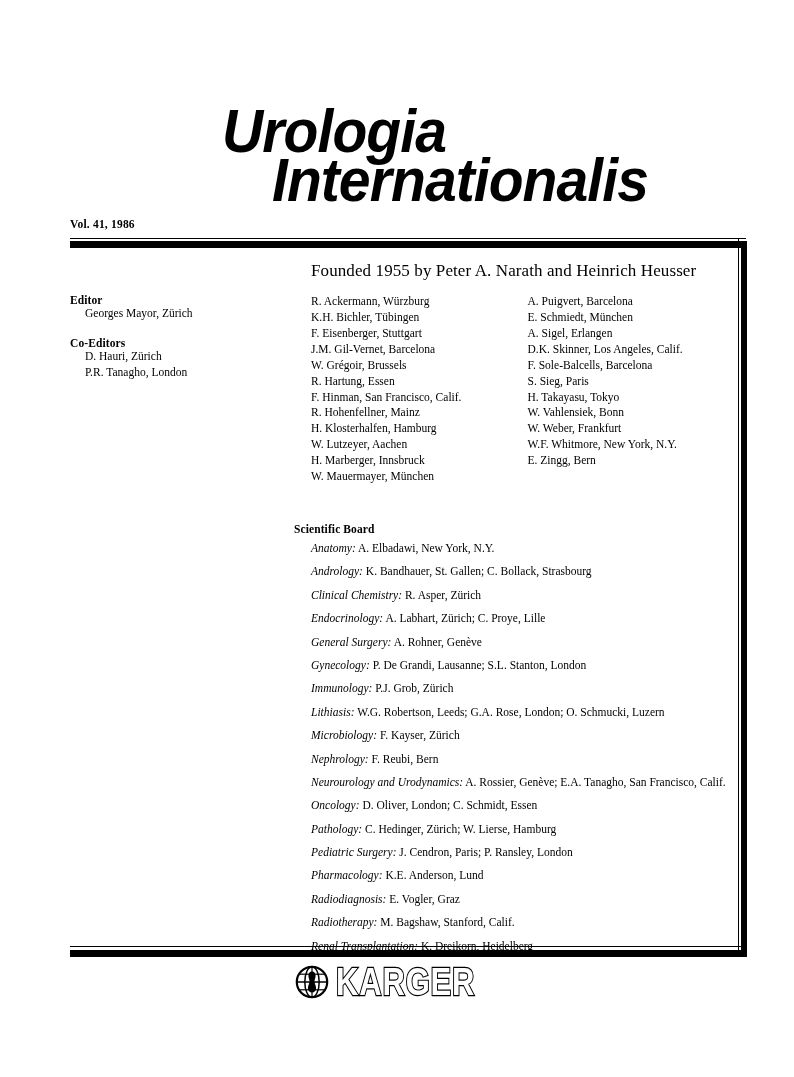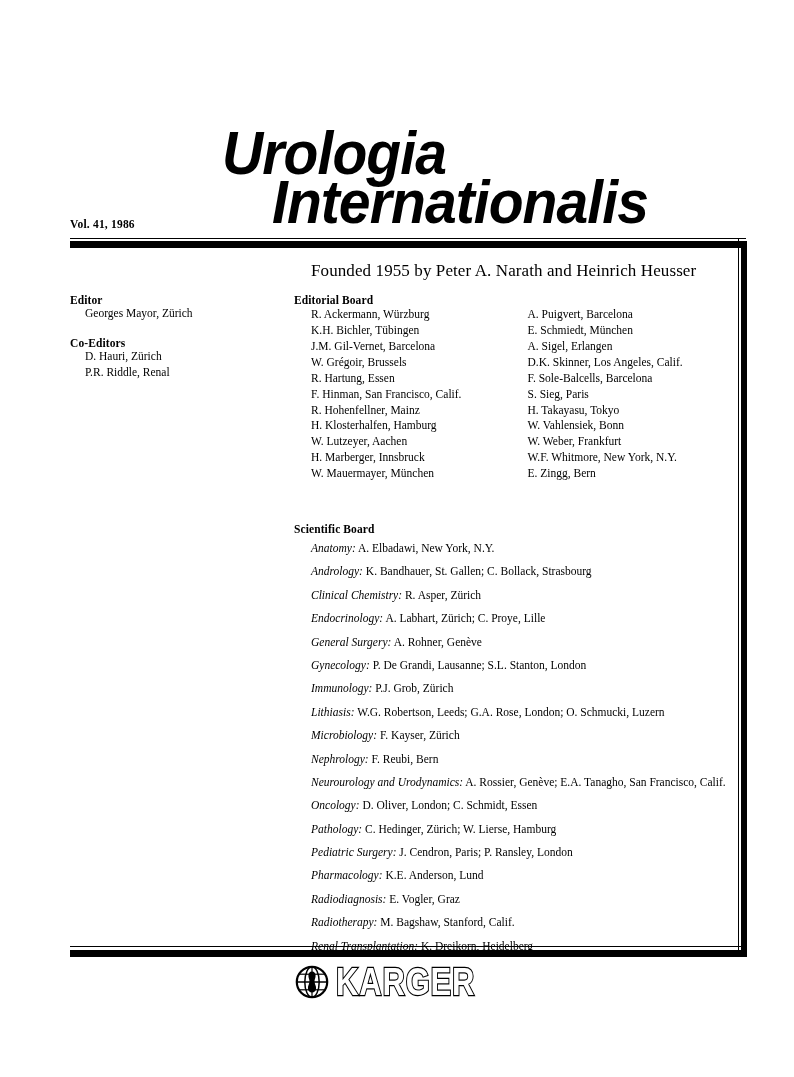--- a/index.html
+++ b/index.html
@@ -19,21 +19,20 @@
   
   .masthead {
     position: absolute;
     left: 0;
     top: 104px;
     width: 730px;
     height: 140px;
     text-align: right;
     padding-right: 82px;
     box-sizing: border-box;
-    margin-top: 22px;
   }
   .masthead-line {
     font-family: "Liberation Sans", "DejaVu Sans", sans-serif;
     font-weight: bold;
     font-style: italic;
     color: #000;
     line-height: 0.86;
     letter-spacing: -1px;
     white-space: nowrap;
     transform-origin: right center;
@@ -225,29 +224,29 @@
 <div class="frame-bottom-hair"></div>
 <div class="frame-bottom-bar"></div>
 
 <div class="founded">Founded 1955 by Peter A. Narath and Heinrich Heusser</div>
 
 <div class="left-col">
   <p class="grp-title">Editor</p>
   <p class="grp-item">Georges Mayor, Zürich</p>
   <p class="grp-title spaced">Co-Editors</p>
   <p class="grp-item">D. Hauri, Zürich</p>
-  <p class="grp-item">P.R. Riddle, Renal</p>
+  <p class="grp-item">P.R. Tanagho, London</p>
 </div>
 
 <div class="board">
-  <p class="board-title">Editorial Board</p>
   <div class="board-cols">
     <div class="board-col">
       <p class="name">R. Ackermann, Würzburg</p>
       <p class="name">K.H. Bichler, Tübingen</p>
+      <p class="name">F. Eisenberger, Stuttgart</p>
       <p class="name">J.M. Gil-Vernet, Barcelona</p>
       <p class="name">W. Grégoir, Brussels</p>
       <p class="name">R. Hartung, Essen</p>
       <p class="name">F. Hinman, San Francisco, Calif.</p>
       <p class="name">R. Hohenfellner, Mainz</p>
       <p class="name">H. Klosterhalfen, Hamburg</p>
       <p class="name">W. Lutzeyer, Aachen</p>
       <p class="name">H. Marberger, Innsbruck</p>
       <p class="name">W. Mauermayer, München</p>
     </div>

